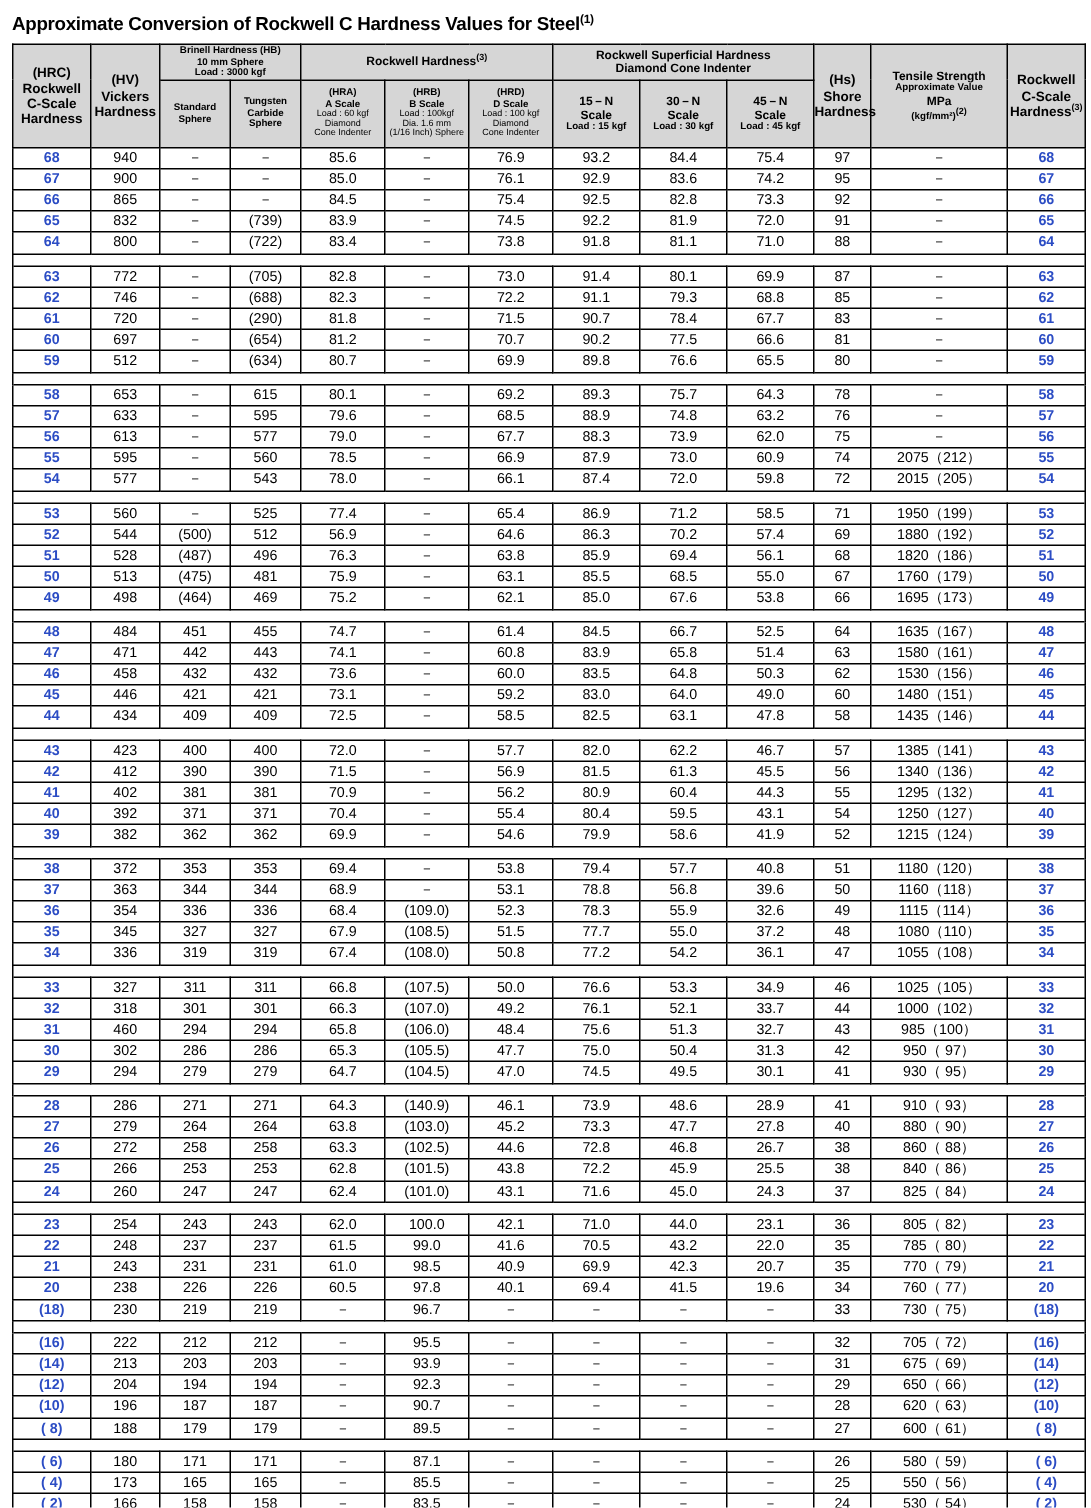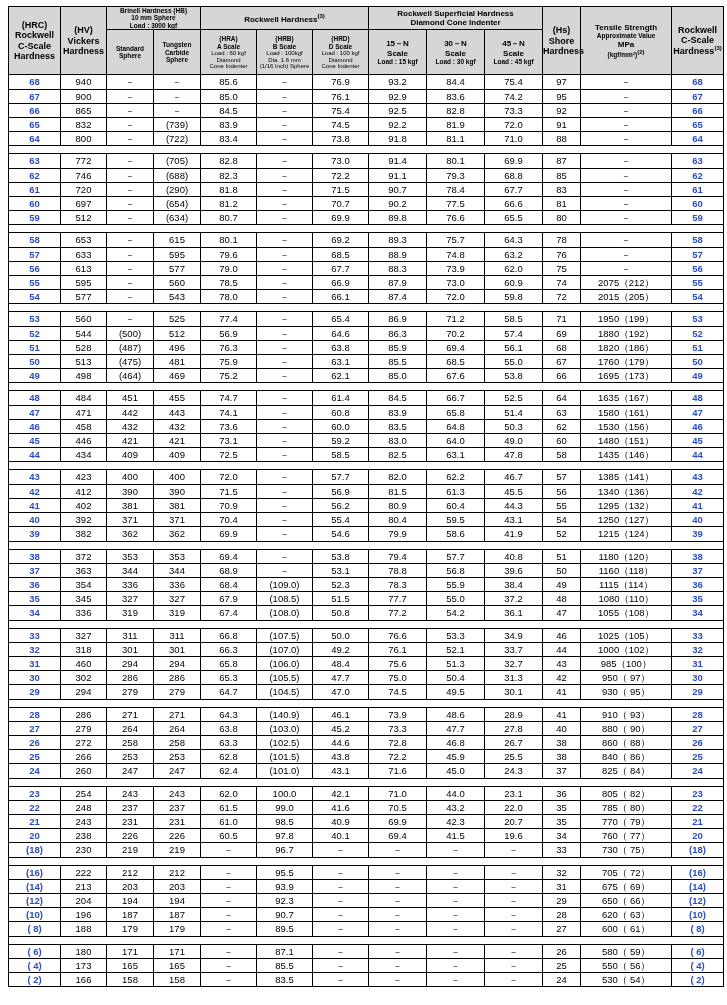--- a/index.html
+++ b/index.html
@@ -19,20 +19,23 @@
   tbody td.blue{color:#2b4cc4;font-weight:bold;}
   tbody tr.gap td{height:7px;line-height:7px;border-top:none;border-bottom:none;}
   tbody tr td{border-left:1px solid #000;border-right:1px solid #000;border-top:none;border-bottom:none;}
   tbody tr.first td{border-top:1px solid #000;}
 </style>
 </head>
 <body>
 
 <div class="page">
 
+  <div class="title">
+    <span>Approximate Conversion of Rockwell C Hardness Values for Steel</span><sup>(1)</sup>
+  </div>
 
   <table class="main">
     <colgroup>
       <col style="width:52px">
         <col style="width:46px">
         <col style="width:47px">
         <col style="width:47px">
       <col style="width:56px">
         <col style="width:56px">
         <col style="width:56px">
@@ -635,21 +638,21 @@
         <tr class="">
           <td class="blue">36</td>
           <td class="">354</td>
           <td class="">336</td>
           <td class="">336</td>
           <td class="">68.4</td>
           <td class="">(109.0)</td>
           <td class="">52.3</td>
           <td class="">78.3</td>
           <td class="">55.9</td>
-          <td class="">38.4</td>
+          <td class="">32.6</td>
           <td class="">49</td>
           <td class="">1115（114）</td>
           <td class="blue">36</td>
         </tr>
         <tr class="">
           <td class="blue">35</td>
           <td class="">345</td>
           <td class="">327</td>
           <td class="">327</td>
           <td class="">67.9</td>

